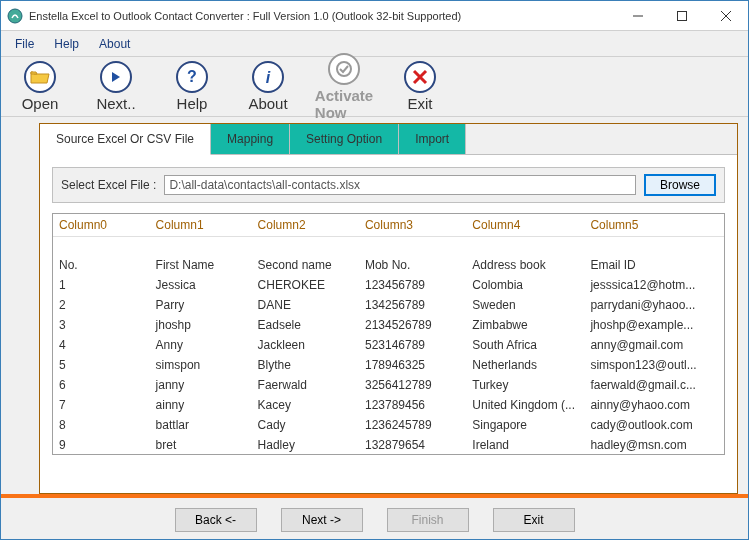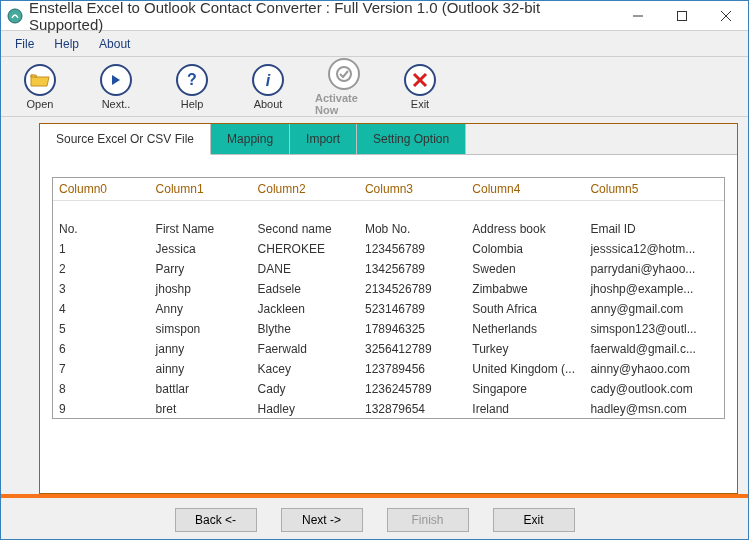--- a/index.html
+++ b/index.html
@@ -1,29 +1,29 @@
 <!DOCTYPE html>
 <html><head>
 <meta charset="utf-8">
 <style>
 * { margin: 0; padding: 0; box-sizing: border-box; font-family: "Segoe UI", Tahoma, sans-serif; }
 body { background: #fff; width: 749px; height: 540px; overflow: hidden; border: 1px solid #3a7fb8; }
 .titlebar { height: 30px; background: #fff; display: flex; align-items: center; padding: 0 0 0 6px; border-bottom: 1px solid #d0d0d0; }
 .titlebar .app-icon { width: 16px; height: 16px; margin-right: 6px; }
-.titlebar .title { font-size: 15px; color: #333; flex: 1; }
+.titlebar .title { font-size: 11px; color: #333; flex: 1; }
 .titlebar .win-controls { display: flex; }
 .titlebar .win-btn { width: 44px; height: 30px; display: flex; align-items: center; justify-content: center; cursor: pointer; }
 .menubar { height: 26px; background: #f0f0f0; display: flex; align-items: center; padding: 8px 4px; border-bottom: 1px solid #d0d0d0; }
 .menubar .menu-item { padding: 2px 10px; font-size: 12px; color: #1a3c7c; cursor: pointer; }
 .toolbar { height: 60px; background: #f0f0f0; display: flex; align-items: center; padding: 2px 10px; gap: 18px; border-bottom: 1px solid #d0d0d0; }
 .tool-btn { display: flex; flex-direction: column; align-items: center; cursor: pointer; width: 58px; }
 .tool-btn .icon-wrap { width: 32px; height: 32px; border-radius: 50%; border: 2px solid #2c4780; display: flex; align-items: center; justify-content: center; background: #fff; }
 .tool-btn.disabled .icon-wrap { border-color: #999; }
 .tool-btn.disabled { color: #999; cursor: default; }
-.tool-btn .label { font-size: 11px; margin-top: 2px; color: #333; }
+.tool-btn .label { font-size: 15px; margin-top: 2px; color: #333; }
 .tool-btn.disabled .label { color: #999; font-weight: bold; }
 .content-area { padding: 6px 10px 0 10px; background: #f0f0f0; height: 377px; }
 .tabs-container { background: #fff; border: 1px solid #a16207; height: 100%; margin-left: 28px; }
 .tab-strip { display: flex; border-bottom: 1px solid #c0c0c0; background: #f0f0f0; }
 .tab { padding: 8px 16px; font-size: 12px; color: #333; cursor: pointer; border-right: 1px solid #c0c0c0; background: #14b8a6; }
 .tab.active { background: #fff; border-bottom: 1px solid #fff; margin-bottom: -1px; }
 .tab-content { padding: 12px; }
 .file-select-row { background: #f0f0f0; border: 1px solid #c0c0c0; padding: 6px 8px; display: flex; align-items: center; gap: 8px; }
 .file-select-row .lbl { font-size: 12px; color: #333; white-space: nowrap; }
 .file-select-row input[type=text] { flex: 1; height: 20px; border: 1px solid #a0a0a0; font-size: 12px; padding: 0 4px; color: #555; background: #fff; }
@@ -131,24 +131,29 @@
       </div>
     <span class="label">Exit</span>
   </div>
 </div>
 
 <div class="content-area">
   <div class="tabs-container">
     <div class="tab-strip">
       <div class="tab active">Source Excel Or CSV File</div>
       <div class="tab">Mapping</div>
+      <div class="tab">Setting Option</div>
       <div class="tab">Import</div>
-      <div class="tab">Setting Option</div>
     </div>
     <div class="tab-content">
+      <div class="file-select-row">
+        <span class="lbl">Select Excel File :</span>
+        <input type="text" readonly="" value="D:\all-data\contacts\all-contacts.xlsx" style="">
+        <button class="browse-btn">Browse</button>
+      </div>
       <div class="table-wrap">
         <div class="table-scroll">
           <table>
             <thead>
               <tr>
                 <th class="col0">Column0</th>
                 <th class="col1">Column1</th>
                 <th class="col2">Column2</th>
                 <th class="col3">Column3</th>
                 <th class="col4">Column4</th>

